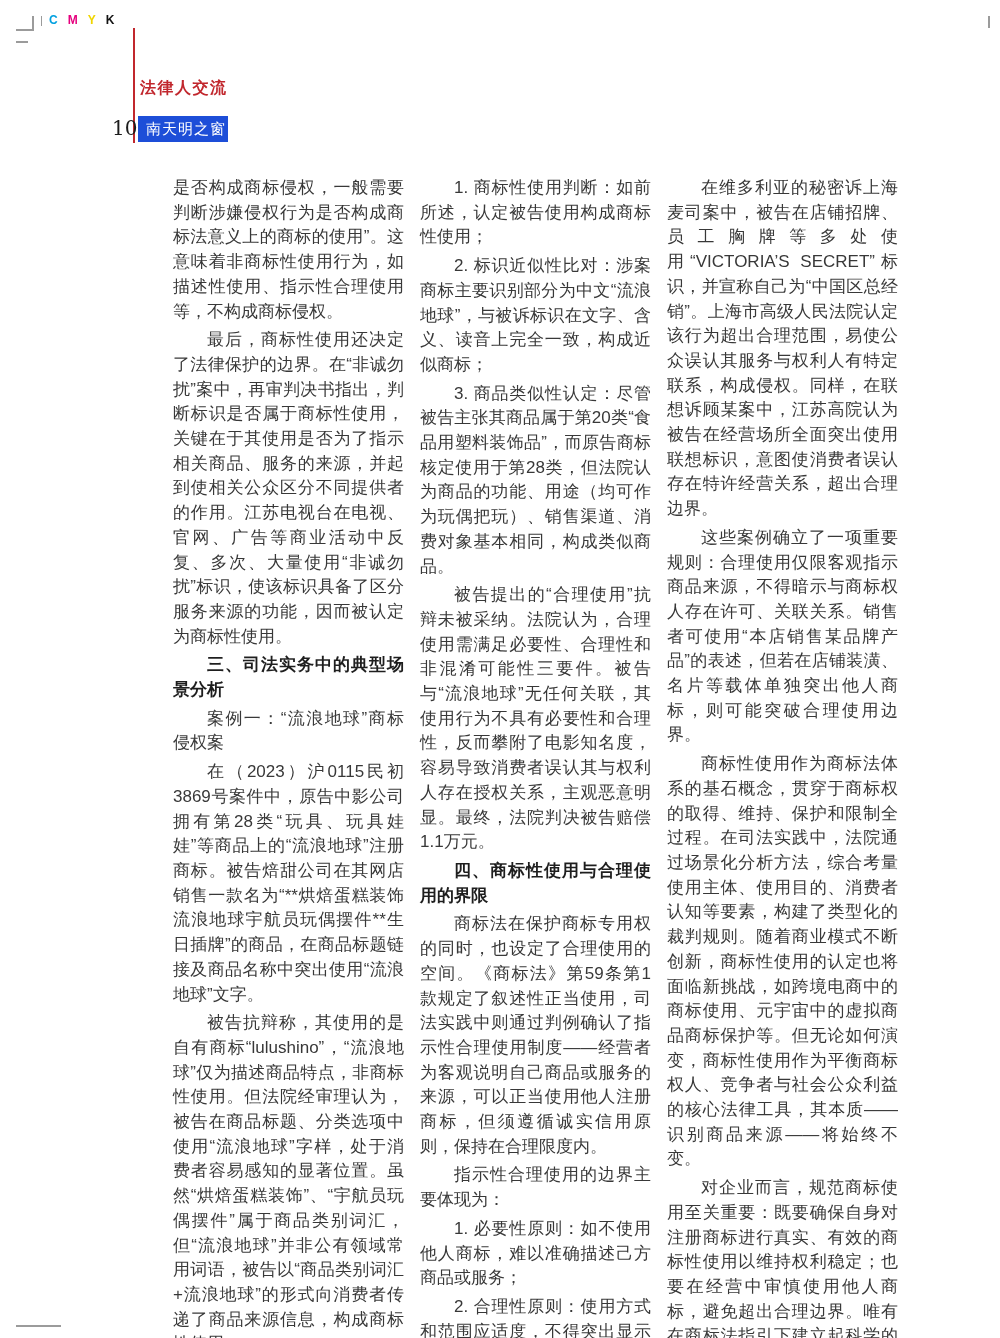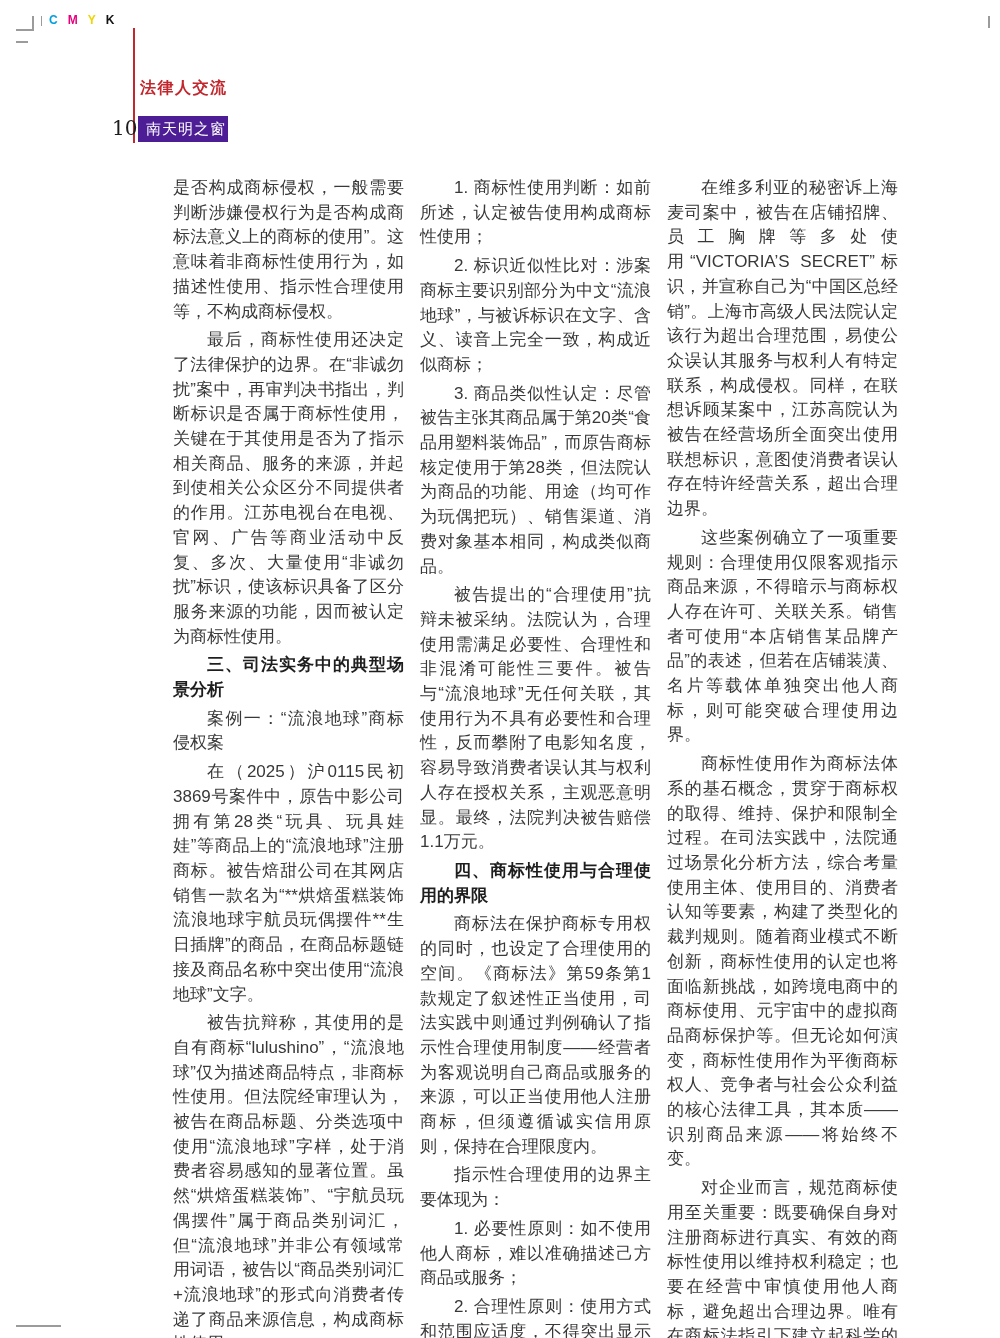--- a/index.html
+++ b/index.html
@@ -103,29 +103,29 @@
   <div class="mark m-br-v2"></div>
   <div class="mark m-br-h2"></div>
 
   <div class="cmyk">
     <span style="color: rgb(0, 160, 224);">C</span><span style="color: rgb(230, 0, 126);">M</span><span style="color: rgb(240, 213, 0);">Y</span><span style="color: rgb(20, 20, 20);">K</span>
   </div>
 
   <div class="red-rule" style="background-color: rgb(193, 39, 45);"></div>
   <div class="page-number">10</div>
   <div class="section-title" style="color: rgb(193, 39, 45);">法律人交流</div>
-  <div class="badge" style="background-color: #4c1d95;">南天明之窗</div>
+  <div class="badge" style="background-color: #1d4ed8;">南天明之窗</div>
 
   <div class="columns">
     <div class="col">
         <p class="body-first">是否构成商标侵权，一般需要判断涉嫌侵权行为是否构成商标法意义上的商标的使用”。这意味着非商标性使用行为，如描述性使用、指示性合理使用等，不构成商标侵权。</p>
         <p class="body">最后，商标性使用还决定了法律保护的边界。在“非诚勿扰”案中，再审判决书指出，判断标识是否属于商标性使用，关键在于其使用是否为了指示相关商品、服务的来源，并起到使相关公众区分不同提供者的作用。江苏电视台在电视、官网、广告等商业活动中反复、多次、大量使用“非诚勿扰”标识，使该标识具备了区分服务来源的功能，因而被认定为商标性使用。</p>
         <p class="heading">三、司法实务中的典型场景分析</p>
         <p class="body">案例一：“流浪地球”商标侵权案</p>
-        <p class="body">在（2025）沪0115民初3869号案件中，原告中影公司拥有第28类“玩具、玩具娃娃”等商品上的“流浪地球”注册商标。被告焙甜公司在其网店销售一款名为“**烘焙蛋糕装饰流浪地球宇航员玩偶摆件**生日插牌”的商品，在商品标题链接及商品名称中突出使用“流浪地球”文字。</p>
+        <p class="body">在（2023）沪0115民初3869号案件中，原告中影公司拥有第28类“玩具、玩具娃娃”等商品上的“流浪地球”注册商标。被告焙甜公司在其网店销售一款名为“**烘焙蛋糕装饰流浪地球宇航员玩偶摆件**生日插牌”的商品，在商品标题链接及商品名称中突出使用“流浪地球”文字。</p>
         <p class="body">被告抗辩称，其使用的是自有商标“lulushino”，“流浪地球”仅为描述商品特点，非商标性使用。但法院经审理认为，被告在商品标题、分类选项中使用“流浪地球”字样，处于消费者容易感知的显著位置。虽然“烘焙蛋糕装饰”、“宇航员玩偶摆件”属于商品类别词汇，但“流浪地球”并非公有领域常用词语，被告以“商品类别词汇+流浪地球”的形式向消费者传递了商品来源信息，构成商标性使用。</p>
         <p class="body">在认定侵权时，法院采用了三层分析框架：</p>
       </div>
     <div class="col">
         <p class="body">1. 商标性使用判断：如前所述，认定被告使用构成商标性使用；</p>
         <p class="body">2. 标识近似性比对：涉案商标主要识别部分为中文“流浪地球”，与被诉标识在文字、含义、读音上完全一致，构成近似商标；</p>
         <p class="body">3. 商品类似性认定：尽管被告主张其商品属于第20类“食品用塑料装饰品”，而原告商标核定使用于第28类，但法院认为商品的功能、用途（均可作为玩偶把玩）、销售渠道、消费对象基本相同，构成类似商品。</p>
         <p class="body">被告提出的“合理使用”抗辩未被采纳。法院认为，合理使用需满足必要性、合理性和非混淆可能性三要件。被告与“流浪地球”无任何关联，其使用行为不具有必要性和合理性，反而攀附了电影知名度，容易导致消费者误认其与权利人存在授权关系，主观恶意明显。最终，法院判决被告赔偿1.1万元。</p>
         <p class="heading">四、商标性使用与合理使用的界限</p>
         <p class="body">商标法在保护商标专用权的同时，也设定了合理使用的空间。《商标法》第59条第1款规定了叙述性正当使用，司法实践中则通过判例确认了指示性合理使用制度——经营者为客观说明自己商品或服务的来源，可以正当使用他人注册商标，但须遵循诚实信用原则，保持在合理限度内。</p>

